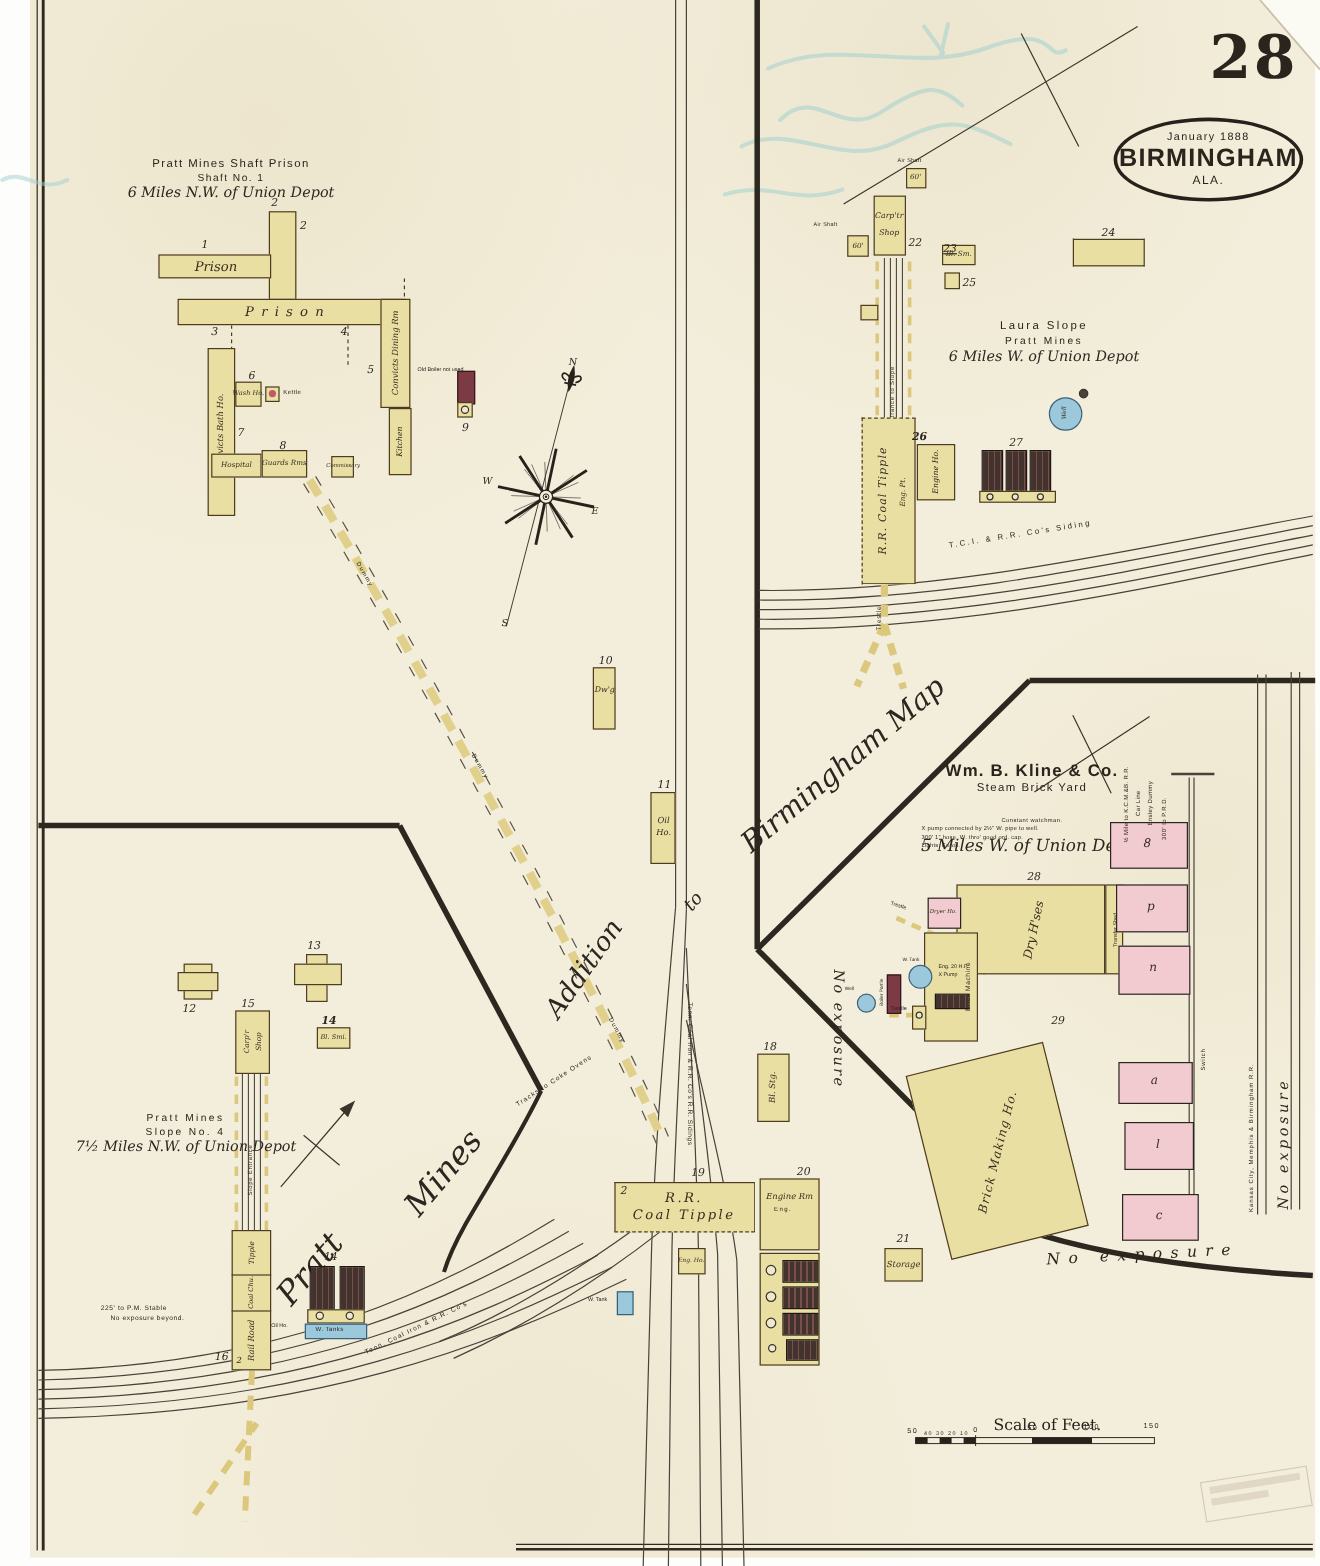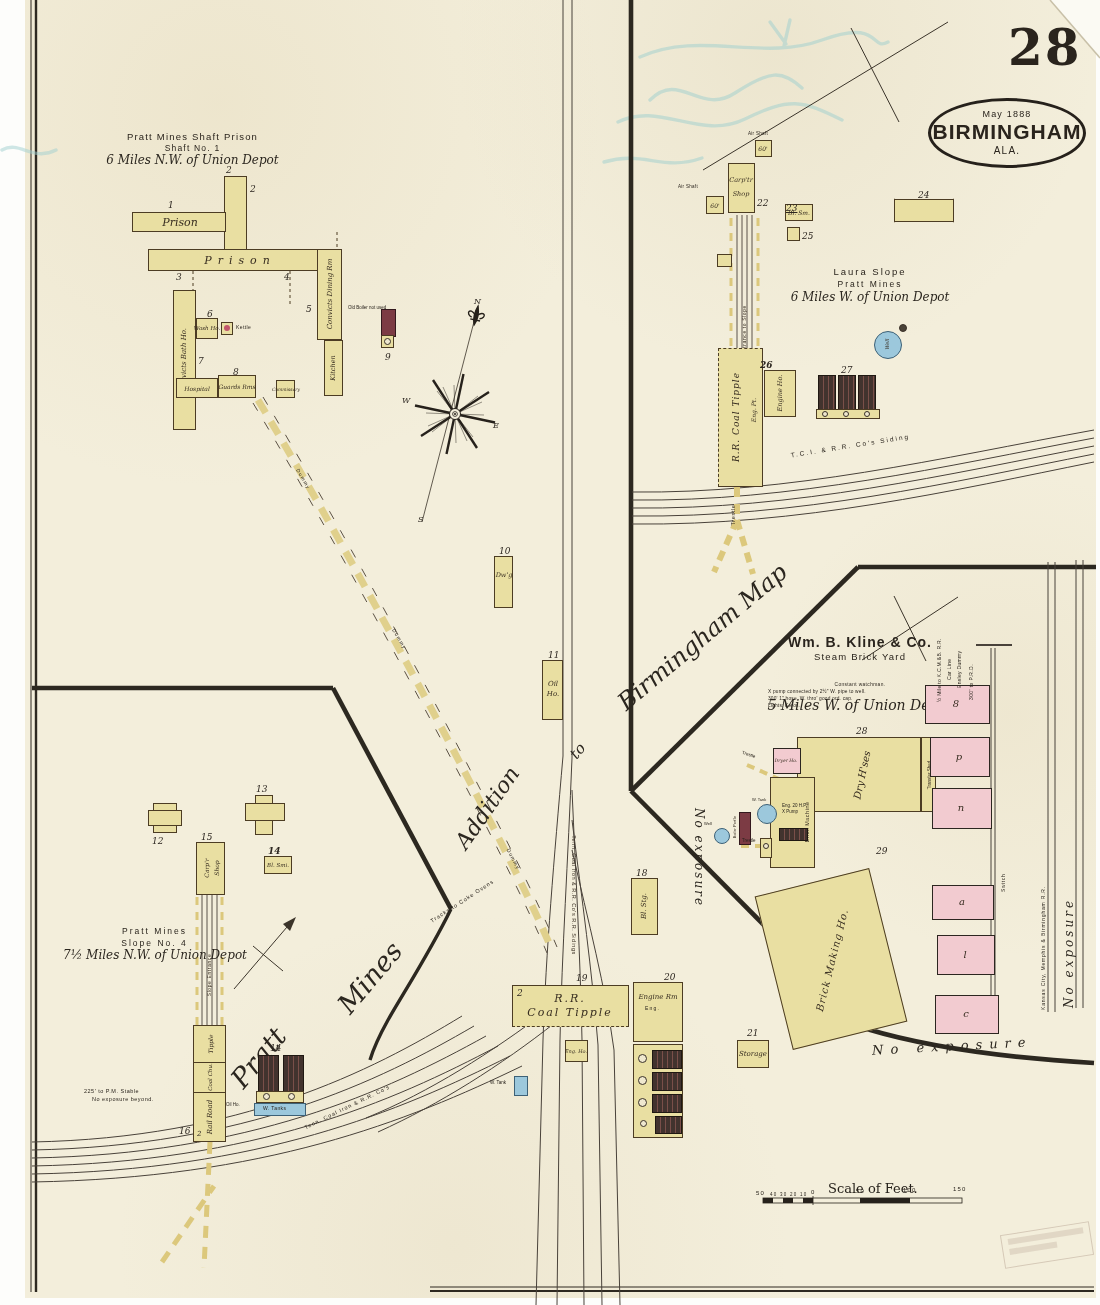--- a/index.html
+++ b/index.html
@@ -218,21 +218,21 @@
 
     <g stroke="#3a3128" fill="#d8cfae" stroke-width="1">
       <rect x="637" y="1014" width="26" height="9"></rect>
       <rect x="648" y="1025" width="30" height="7"></rect>
       <rect x="640" y="1025" width="8" height="12"></rect>
     </g>
   </svg>
 
   <div class="caps" style="left:1008px;top:18px;font:700 50px 'DejaVu Serif',serif;letter-spacing:2px;">28</div>
   <div style="position:absolute;left:928px;top:98px;width:152px;height:64px;border:3px solid #26211b;border-radius:50%;">
-    <div class="caps c" style="left:0;right:0;top:8px;font-size:9px;">May 1888</div>
+    <div class="caps c" style="left:0;right:0;top:8px;font-size:9px;">January 1888</div>
     <div class="caps c" style="left:-4px;right:-4px;top:19px;font:700 21px 'Liberation Sans',sans-serif;letter-spacing:1px;">BIRMINGHAM</div>
     <div class="caps c" style="left:0;right:0;top:44px;font-size:10px;">ALA.</div>
   </div>
 
   <div class="caps" style="left:105px;top:131px;width:175px;text-align:center;font-size:9.5px;">Pratt Mines Shaft Prison</div>
   <div class="caps" style="left:105px;top:143px;width:175px;text-align:center;">Shaft No. 1</div>
   <div class="scr" style="left:105px;top:153px;width:175px;text-align:center;font-size:12px;">6 Miles N.W. of Union Depot</div>
 
   <div class="bldg" style="left:224px;top:176px;width:23px;height:74px;"></div>
   <div class="bldg" style="left:132px;top:212px;width:94px;height:20px;"></div>

